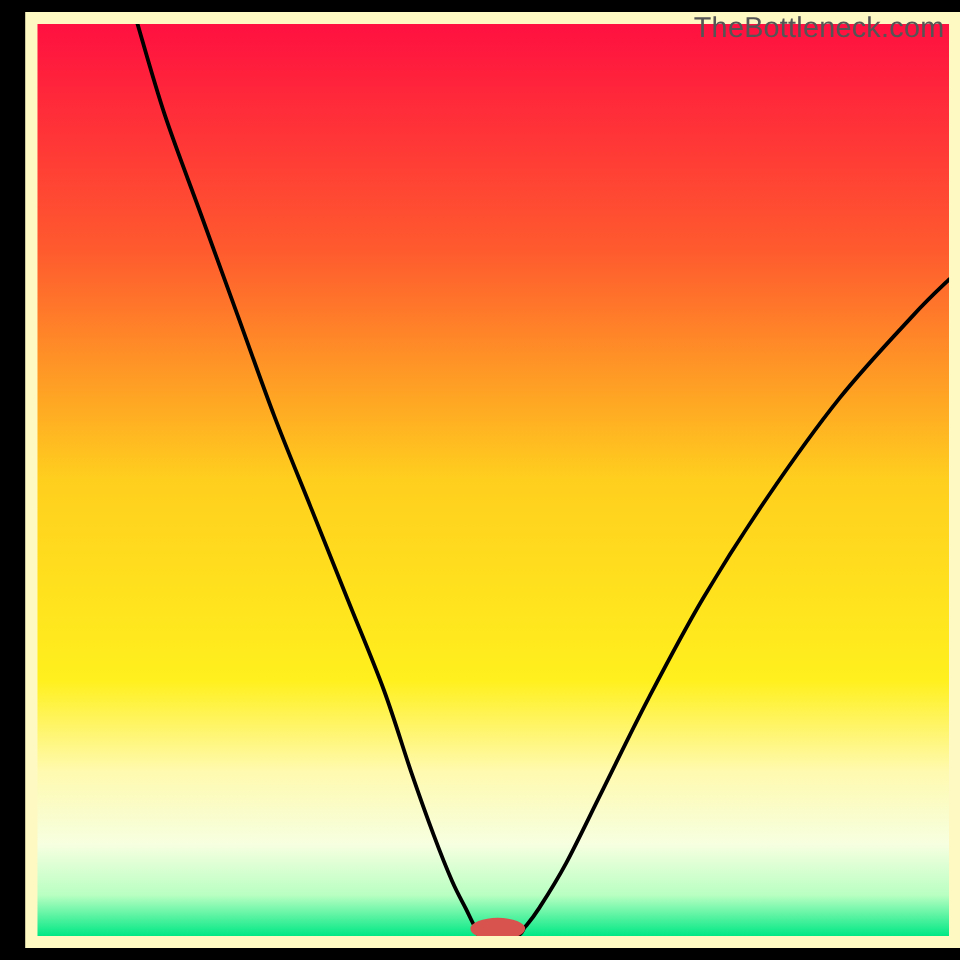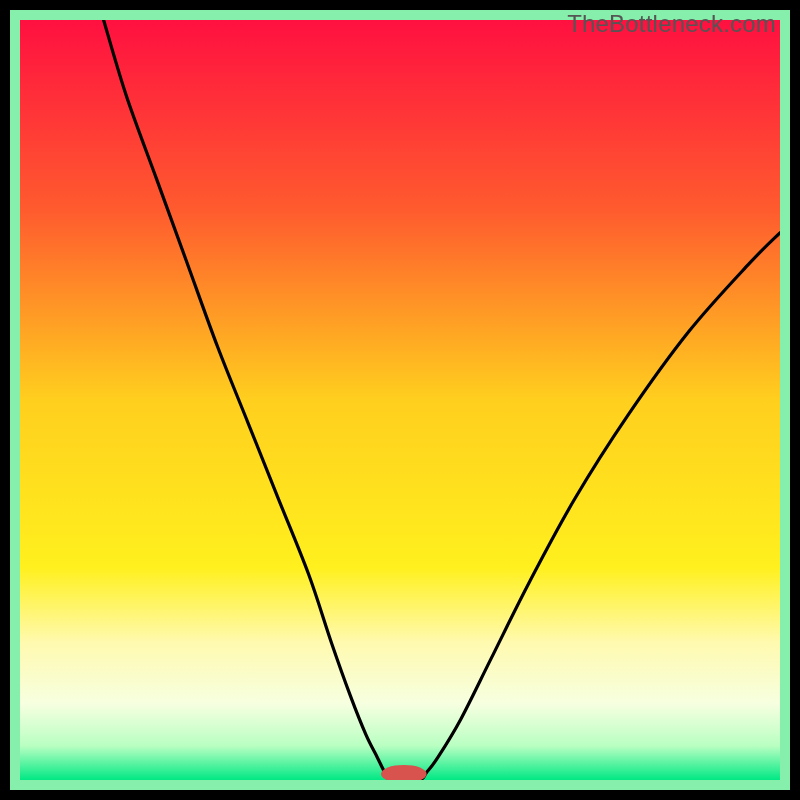--- a/index.html
+++ b/index.html
@@ -6,25 +6,25 @@
     margin: 0;
     padding: 0;
     width: 800px;
     height: 800px;
     background: #000;
     overflow: hidden;
     font-family: Arial, Helvetica, sans-serif;
   }
   .frame {
     position: absolute;
-    left: 10px;
+    left: 21px;
     top: 10px;
     width: 780px;
     height: 780px;
-    background: #86efac;
+    background: #fef9c3;
   }
   .plot {
     position: absolute;
     left: 10px;
     top: 10px;
     width: 760px;
     height: 760px;
     overflow: hidden;
   }
   .watermark {

